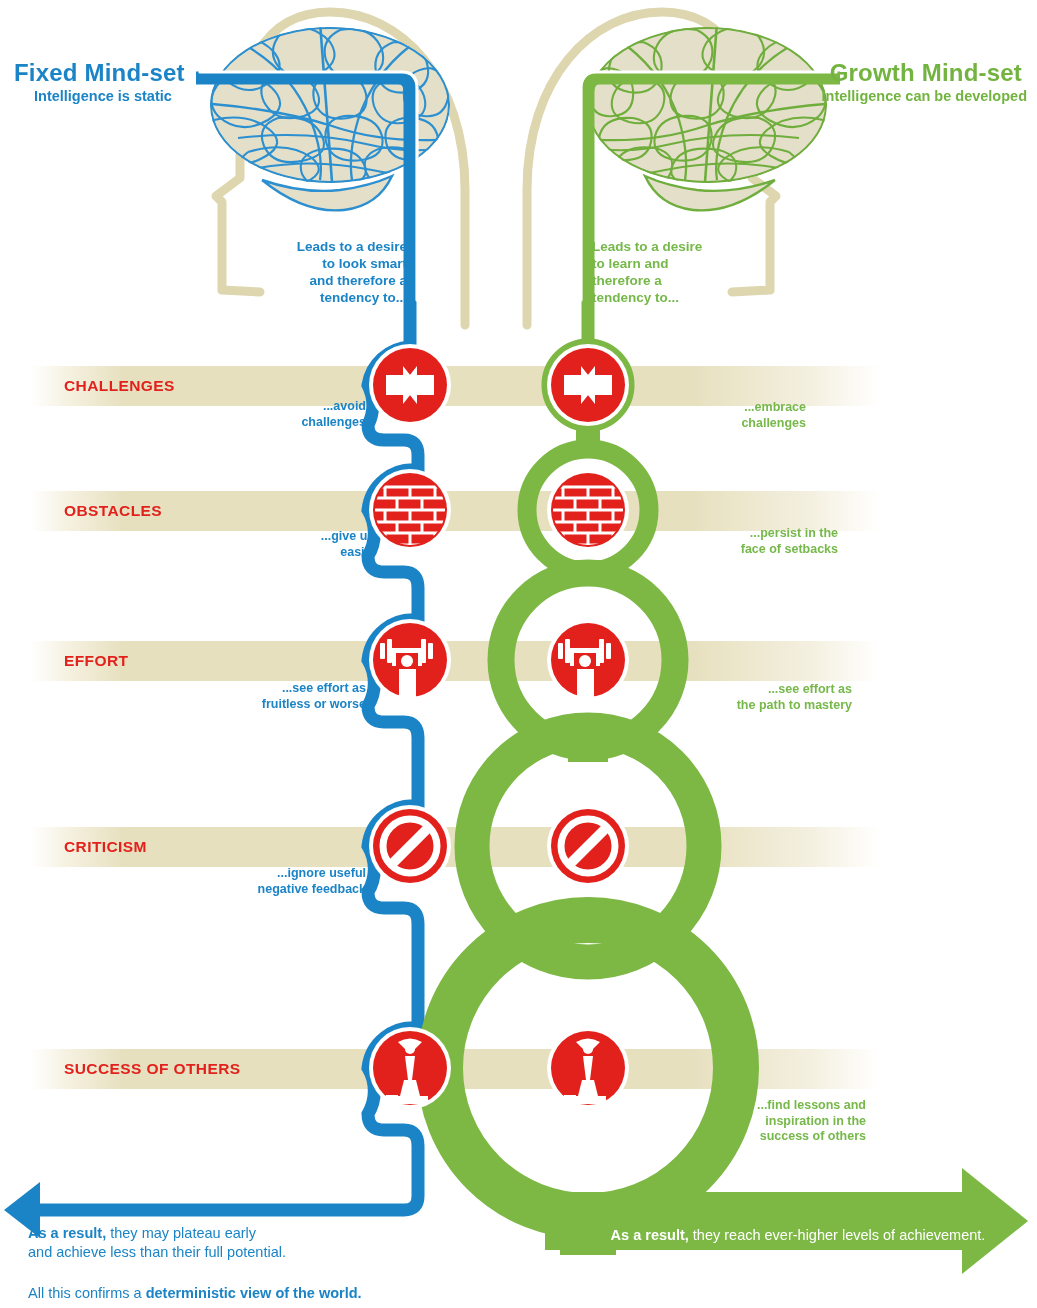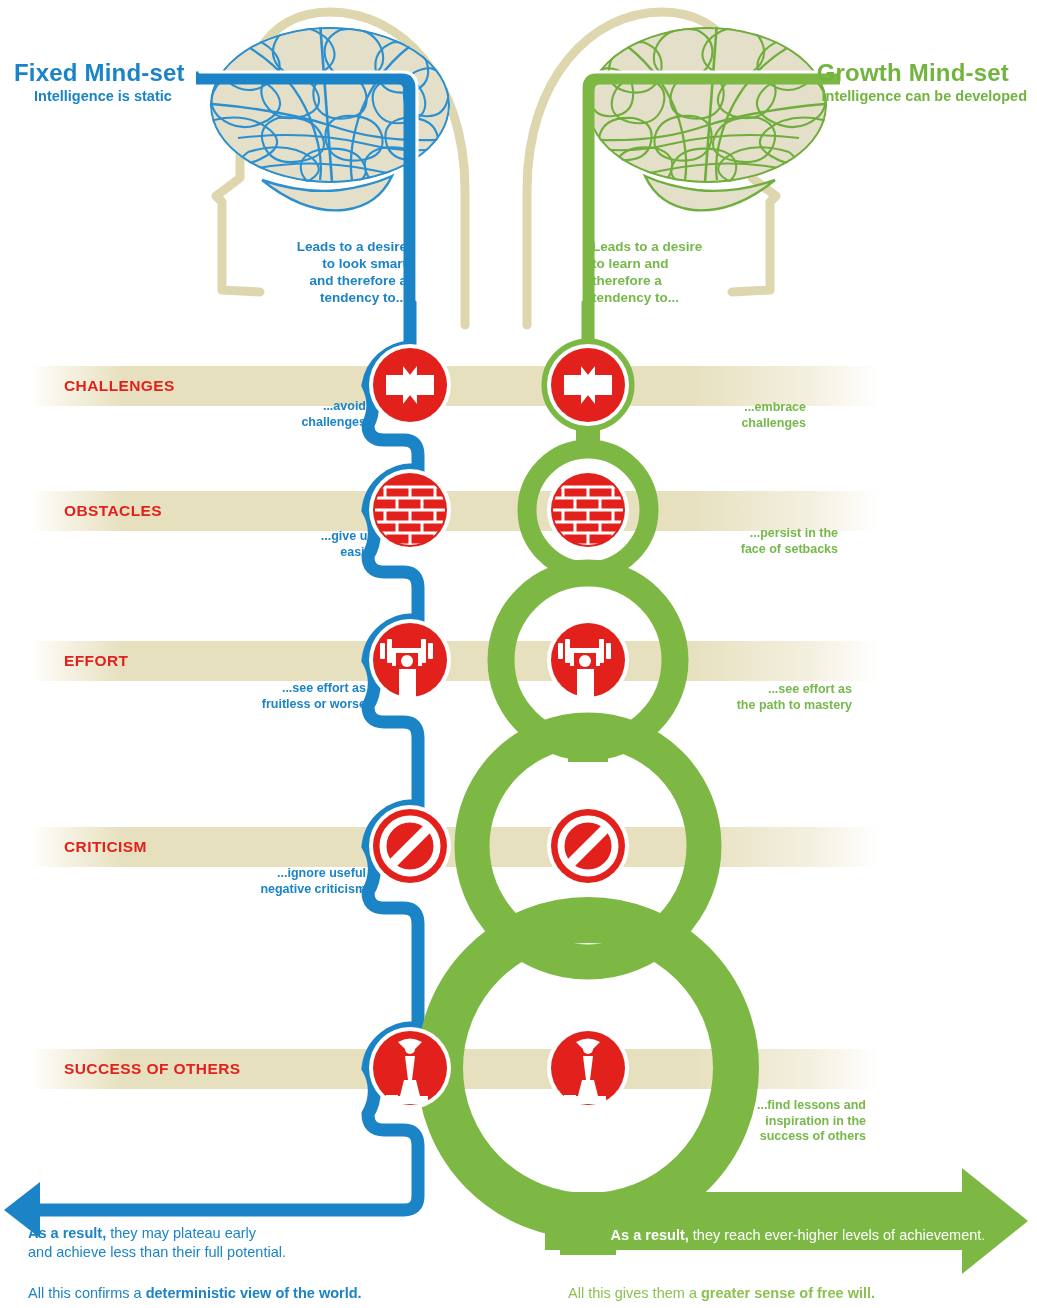--- a/index.html
+++ b/index.html
@@ -10,21 +10,21 @@
   .txt{position:absolute;white-space:pre;line-height:1.12;}
 
   
   .hdr-title{font-size:24px;font-weight:bold;letter-spacing:.2px;}
   .hdr-sub{font-size:14.5px;font-weight:bold;}
   .blue{color:#1b84c6;}
   .green{color:#72b43f;}
 
   #fixed-title{left:14px;top:60px;}
   #fixed-sub{left:34px;top:88px;}
-  #growth-title{right:28px;top:60px;}
+  #growth-title{right:15px;top:60px;}
   #growth-sub{right:10px;top:88px;text-align:right;}
 
   
   .leads{font-size:13.5px;font-weight:bold;line-height:1.27;}
   #leads-left{left:255px;top:238px;width:152px;text-align:right;color:#1b84c6;}
   #leads-right{left:592px;top:238px;width:152px;text-align:left;color:#76b84a;}
 
   
   .row-label{font-size:15.5px;font-weight:bold;color:#e2211c;letter-spacing:.4px;left:64px;}
 
@@ -357,32 +357,31 @@
   <div class="txt row-label" style="top:838px;">CRITICISM</div>
   <div class="txt row-label" style="top:1060px;">SUCCESS OF OTHERS</div>
 
   <div class="txt cap cap-l" style="left:220px;top:399px;width:146px;">...avoid
 challenges</div>
   <div class="txt cap cap-l" style="left:229px;top:529px;width:146px;">...give up
 easily</div>
   <div class="txt cap cap-l" style="left:200px;top:681px;width:166px;">...see effort as
 fruitless or worse</div>
   <div class="txt cap cap-l" style="left:192px;top:866px;width:174px;">...ignore useful
-negative criticism</div>
+negative feedback</div>
 
   <div class="txt cap cap-r" style="left:636px;top:400px;width:170px;">...embrace
 challenges</div>
   <div class="txt cap cap-r" style="left:648px;top:526px;width:190px;">...persist in the
 face of setbacks</div>
   <div class="txt cap cap-r" style="left:652px;top:682px;width:200px;">...see effort as
 the path to mastery</div>
   <div class="txt cap cap-r" style="left:676px;top:1098px;width:190px;">...find lessons and
 inspiration in the
 success of others</div>
 
   <div class="txt bottom" id="bl-1"><span class="bold">As a result,</span><span> they may plateau early
 and achieve less than their full potential.</span></div>
   <div class="txt bottom" id="bl-2"><span>All this confirms a </span><span class="bold">deterministic view of the world.</span></div>
 
   <div class="txt bottom" id="br-1"><span class="bold">As a result,</span><span> they reach ever-higher levels of achievement.</span></div>
-  <div class="txt bottom" id="br-2"><span>All this gives them a </span><span class="bold">greater sense of free will.</span></div>
 
 </div>
 
 </body></html>

